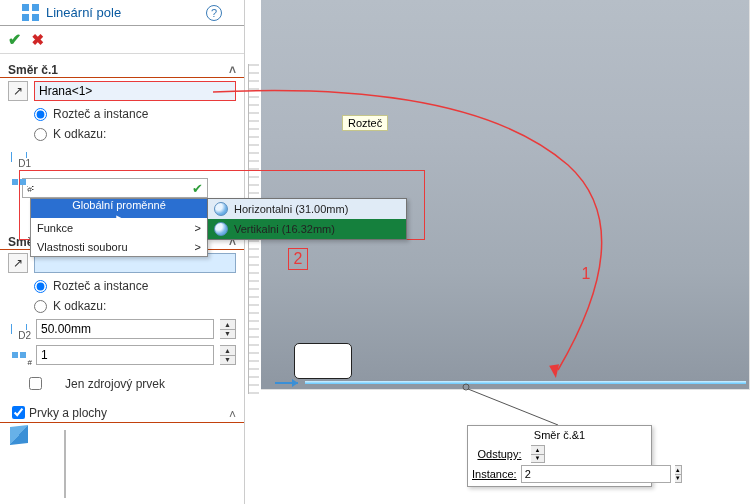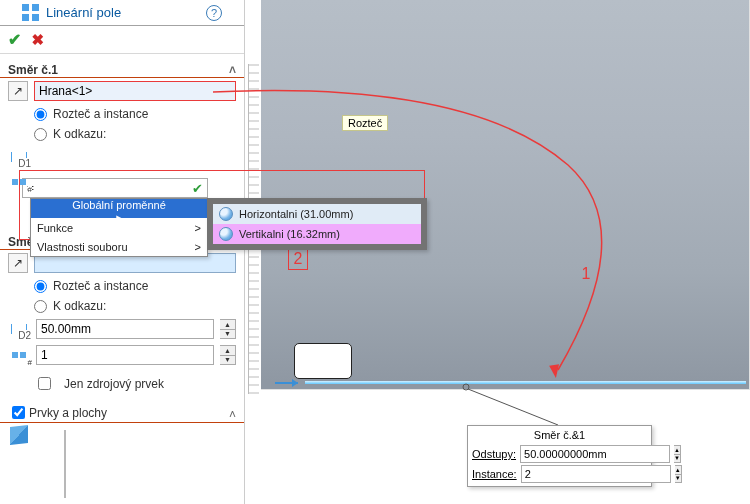--- a/index.html
+++ b/index.html
@@ -57,21 +57,21 @@
   .spinner {
     width:16px; height:20px; display:flex; flex-direction:column; border:1px solid #aaa; border-left:none;
   }
   .spinner div { flex:1; display:flex; align-items:center; justify-content:center; font-size:7px; color:#333; background:#f0f0f0; border-bottom:1px solid #aaa;}
   .spinner div:last-child{border-bottom:none;}
   .cnt-icon {
     width:22px; height:18px; display:flex; align-items:center; justify-content:center; position:relative;
   }
   .cnt-icon .sq { width:6px; height:6px; background:#5aa9e8; margin:0 1px; }
   .cnt-icon .sub { position:absolute; right:-2px; bottom:-3px; font-size:8px; background:#fff; }
-  .checkbox-row { display:flex; align-items:center; gap:10px; padding:6px 8px 6px 34px; }
+  .checkbox-row { display:flex; align-items:center; gap:20px; padding:6px 8px 6px 25px; }
   .section-head.sub { font-weight:normal; }
   .section-head .chk { margin-right:4px; }
   .cube-icon {
     width:18px; height:18px; margin-left:2px; display:block;
     background:linear-gradient(135deg,#67b1e8 0 50%, #3a8fd6 50% 100%);
     transform:skewY(-6deg);
   }
   .features-box {
     margin:4px 8px 4px 30px; height:68px; border:1px solid #b8b8b8; background:#fff;
   }
@@ -83,21 +83,21 @@
   .dropdown {
     position:absolute; left:30px; width:178px; background:#fff; border:1px solid #8a8a8a;
     box-shadow:2px 2px 4px rgba(0,0,0,.2); z-index:30;
   }
   .dropdown .item {
     display:flex; align-items:center; justify-content:space-between;
     height:19px; padding:0 6px; font-size:11px; color:#222;
   }
   .dropdown .item.sel { background:#2a6fd1; color:#fff;flex-direction:column; }
   .submenu {
-    position:absolute; left:207px; width:220px; background:#f0abfc; border:6px solid #737373;
+    position:absolute; left:207px; width:200px; background:#15803d; border:1px solid #737373;
     box-shadow:2px 2px 4px rgba(0,0,0,.2); z-index:31;
   }
   .submenu .sitem {
     display:flex; align-items:center; gap:6px; height:20px; padding:0 6px; font-size:11px; color:#222;
   }
   .submenu .sitem.sel { background:#e0ebf6; }
   .globe {
     width:14px; height:14px; border-radius:50%;
     background:radial-gradient(circle at 30% 30%, #e8f4ff 0 30%, #7ab6e8 60%, #3a8fd6 100%);
     border:1px solid #5a8fc0;
@@ -295,21 +295,20 @@
 
 <svg class="leader" viewBox="0 0 100 44">
   <circle cx="4" cy="4" r="3" fill="none" stroke="#555"></circle>
   <line x1="6" y1="6" x2="96" y2="42" stroke="#555"></line>
 </svg>
 
 <div class="flyout">
   <div class="fhead">Směr č.&amp;1</div>
   <div class="frow">
     <span class="flabel">Odstupy:</span>
-    <input value="50.00000000mm" style="">
     <div class="sp">
         <div>▲</div>
         <div>▼</div>
       </div>
   </div>
   <div class="frow">
     <span class="flabel">Instance:</span>
     <input value="2" style="">
     <div class="sp">
         <div>▲</div>

